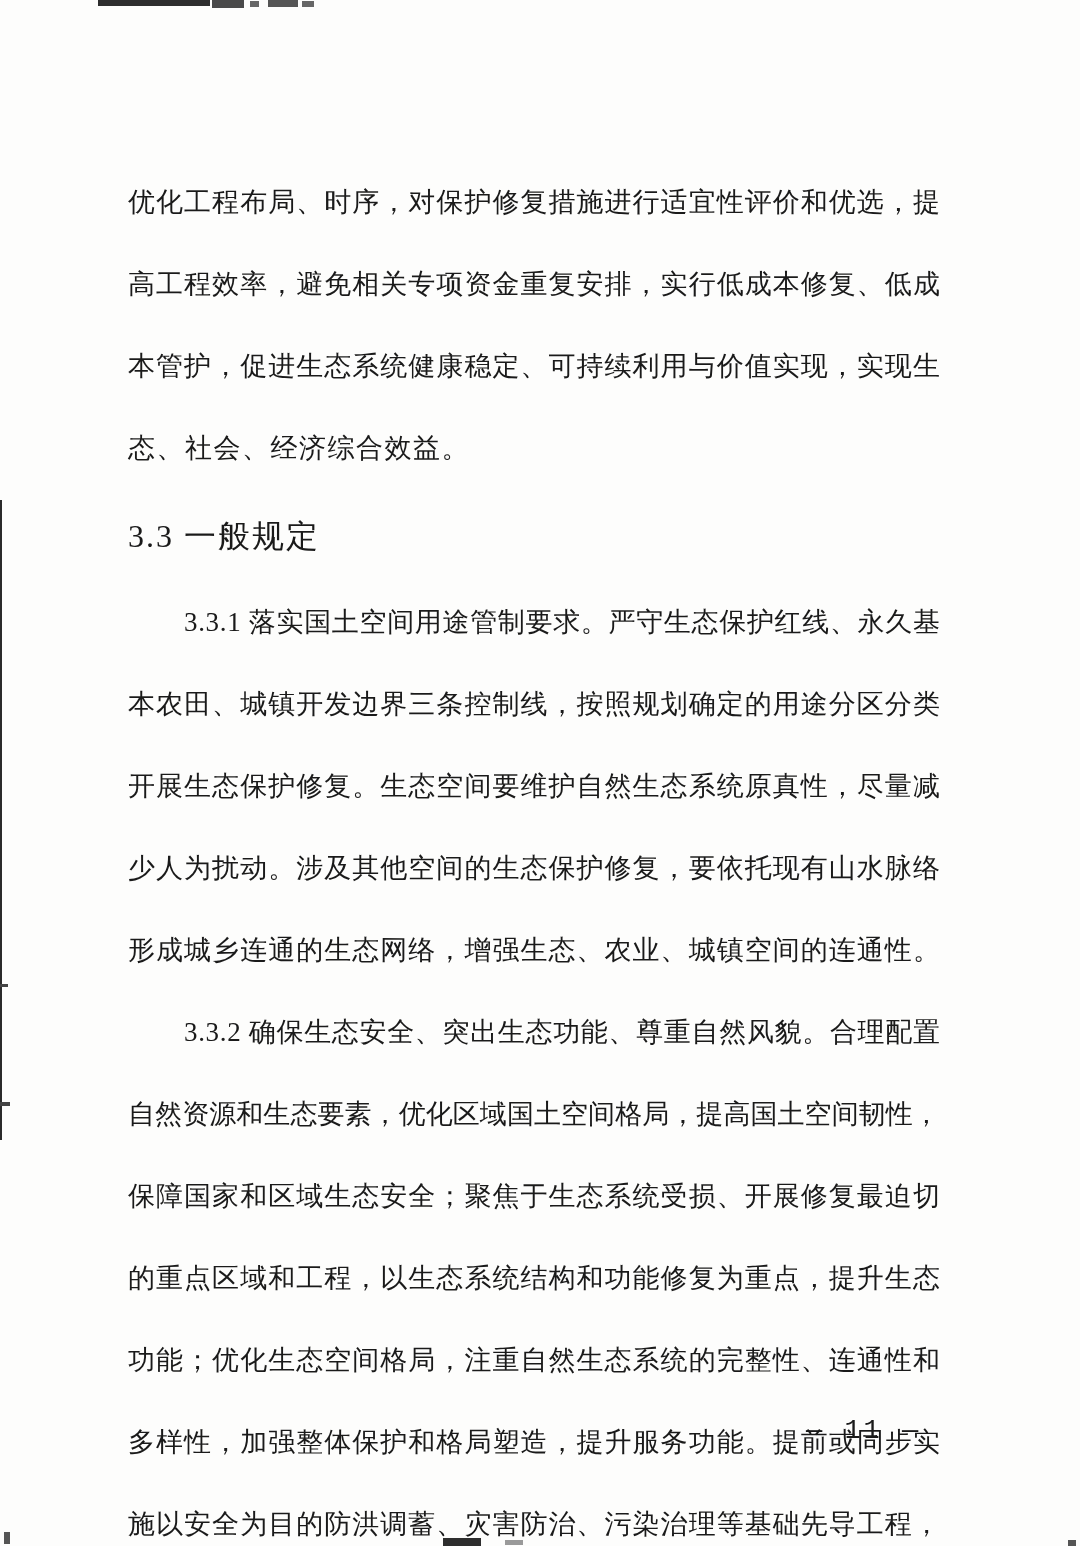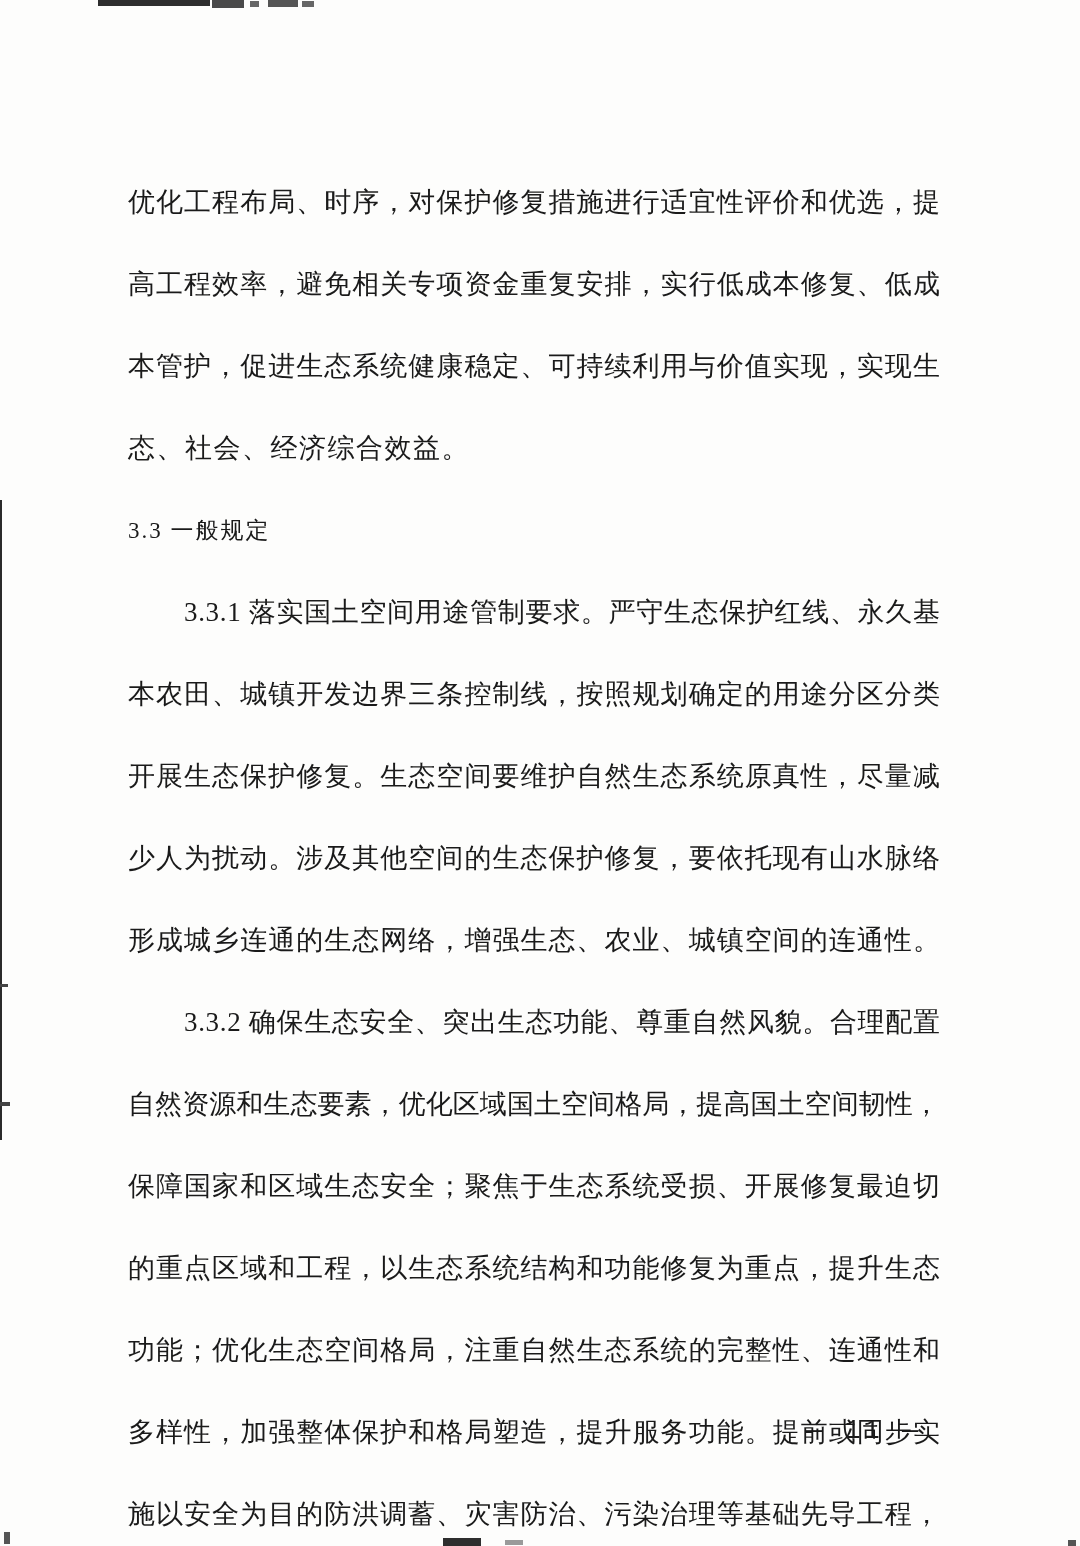--- a/index.html
+++ b/index.html
@@ -19,21 +19,21 @@
     display:flex;
     align-items:center;
     font-size:27px;
     line-height:1;
     color:#1a1a1a;
   }
   .line span { white-space:pre; }
   .j { justify-content:space-between; }
   .plain { justify-content:flex-start; letter-spacing:1.5px; white-space:pre; }
   .indent { padding-left:56px; }
-  .heading { font-size:23px; letter-spacing:2px; white-space:pre; }
+  .heading { font-size:32px; letter-spacing:2px; white-space:pre; }
   .para { display:contents; }
 
   
   .page-number {
     position:absolute; top:1416px; left:806px;
     font-size:27px; letter-spacing:3px; color:#1a1a1a;font-family:Liberation Mono, monospace;
   }
 
   
   .artifact { position:absolute; background:#3a3a3a; }

